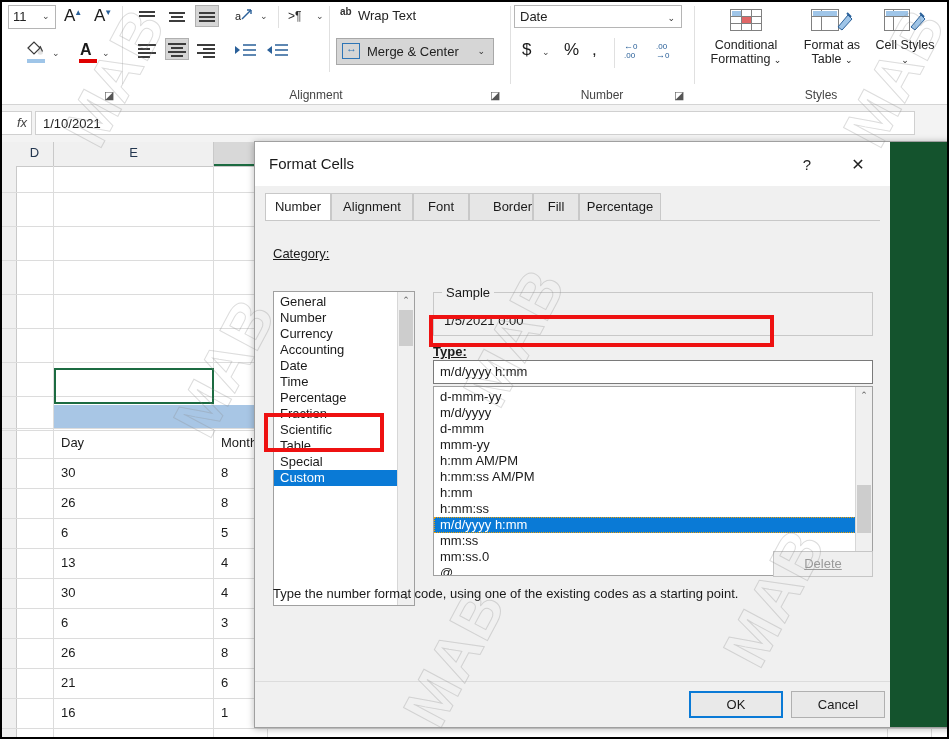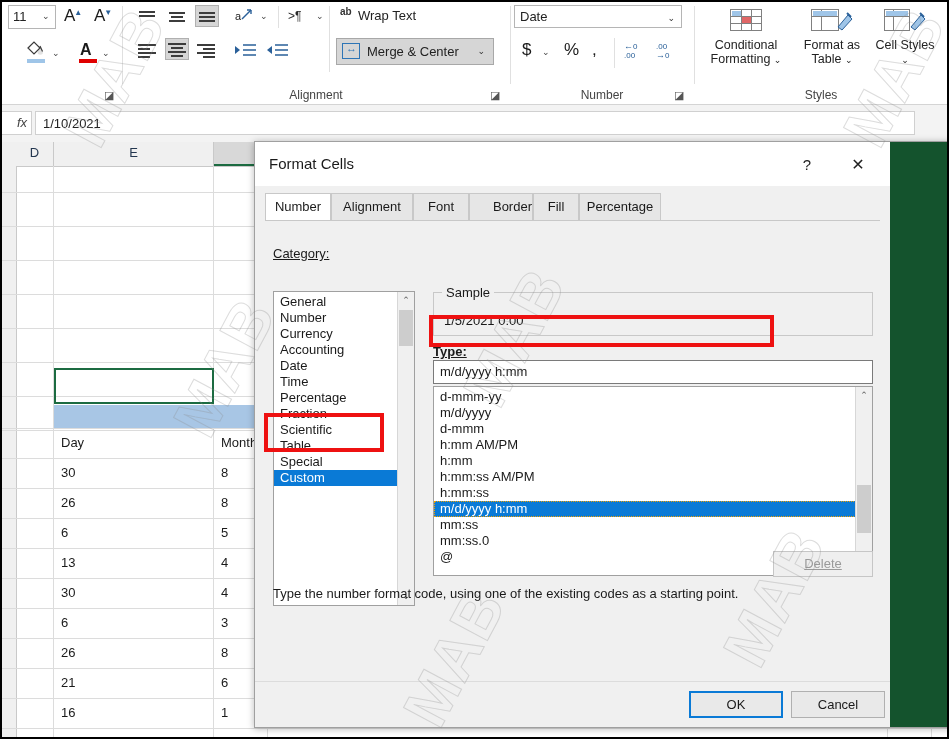--- a/index.html
+++ b/index.html
@@ -756,23 +756,24 @@
 
       <div class="type-input">
         <span>m/d/yyyy h:mm</span>
       </div>
 
       <div class="type-list">
         <div id="type-items" style="position:absolute;left:0;top:2px;width:422px;">
             <div class="type-item"><span>d-mmm-yy</span></div>
             <div class="type-item"><span>m/d/yyyy</span></div>
             <div class="type-item"><span>d-mmm</span></div>
+            <div class="type-item"><span>mmm-yy</span></div>
             <div class="type-item"><span>h:mm AM/PM</span></div>
+            <div class="type-item"><span>h:mm:ss AM/PM</span></div>
             <div class="type-item"><span>h:mm</span></div>
-            <div class="type-item"><span>h:mm:ss AM/PM</span></div>
             <div class="type-item"><span>h:mm:ss</span></div>
             <div class="type-item sel"><span>m/d/yyyy h:mm</span></div>
             <div class="type-item"><span>mm:ss</span></div>
             <div class="type-item"><span>mm:ss.0</span></div>
             <div class="type-item"><span>@</span></div>
           </div>
         <div class="vscroll">
           <div class="arrow up">⌃</div>
           <div class="thumb" style="top:98px;height:48px;"></div>
           <div class="arrow down">⌄</div>

